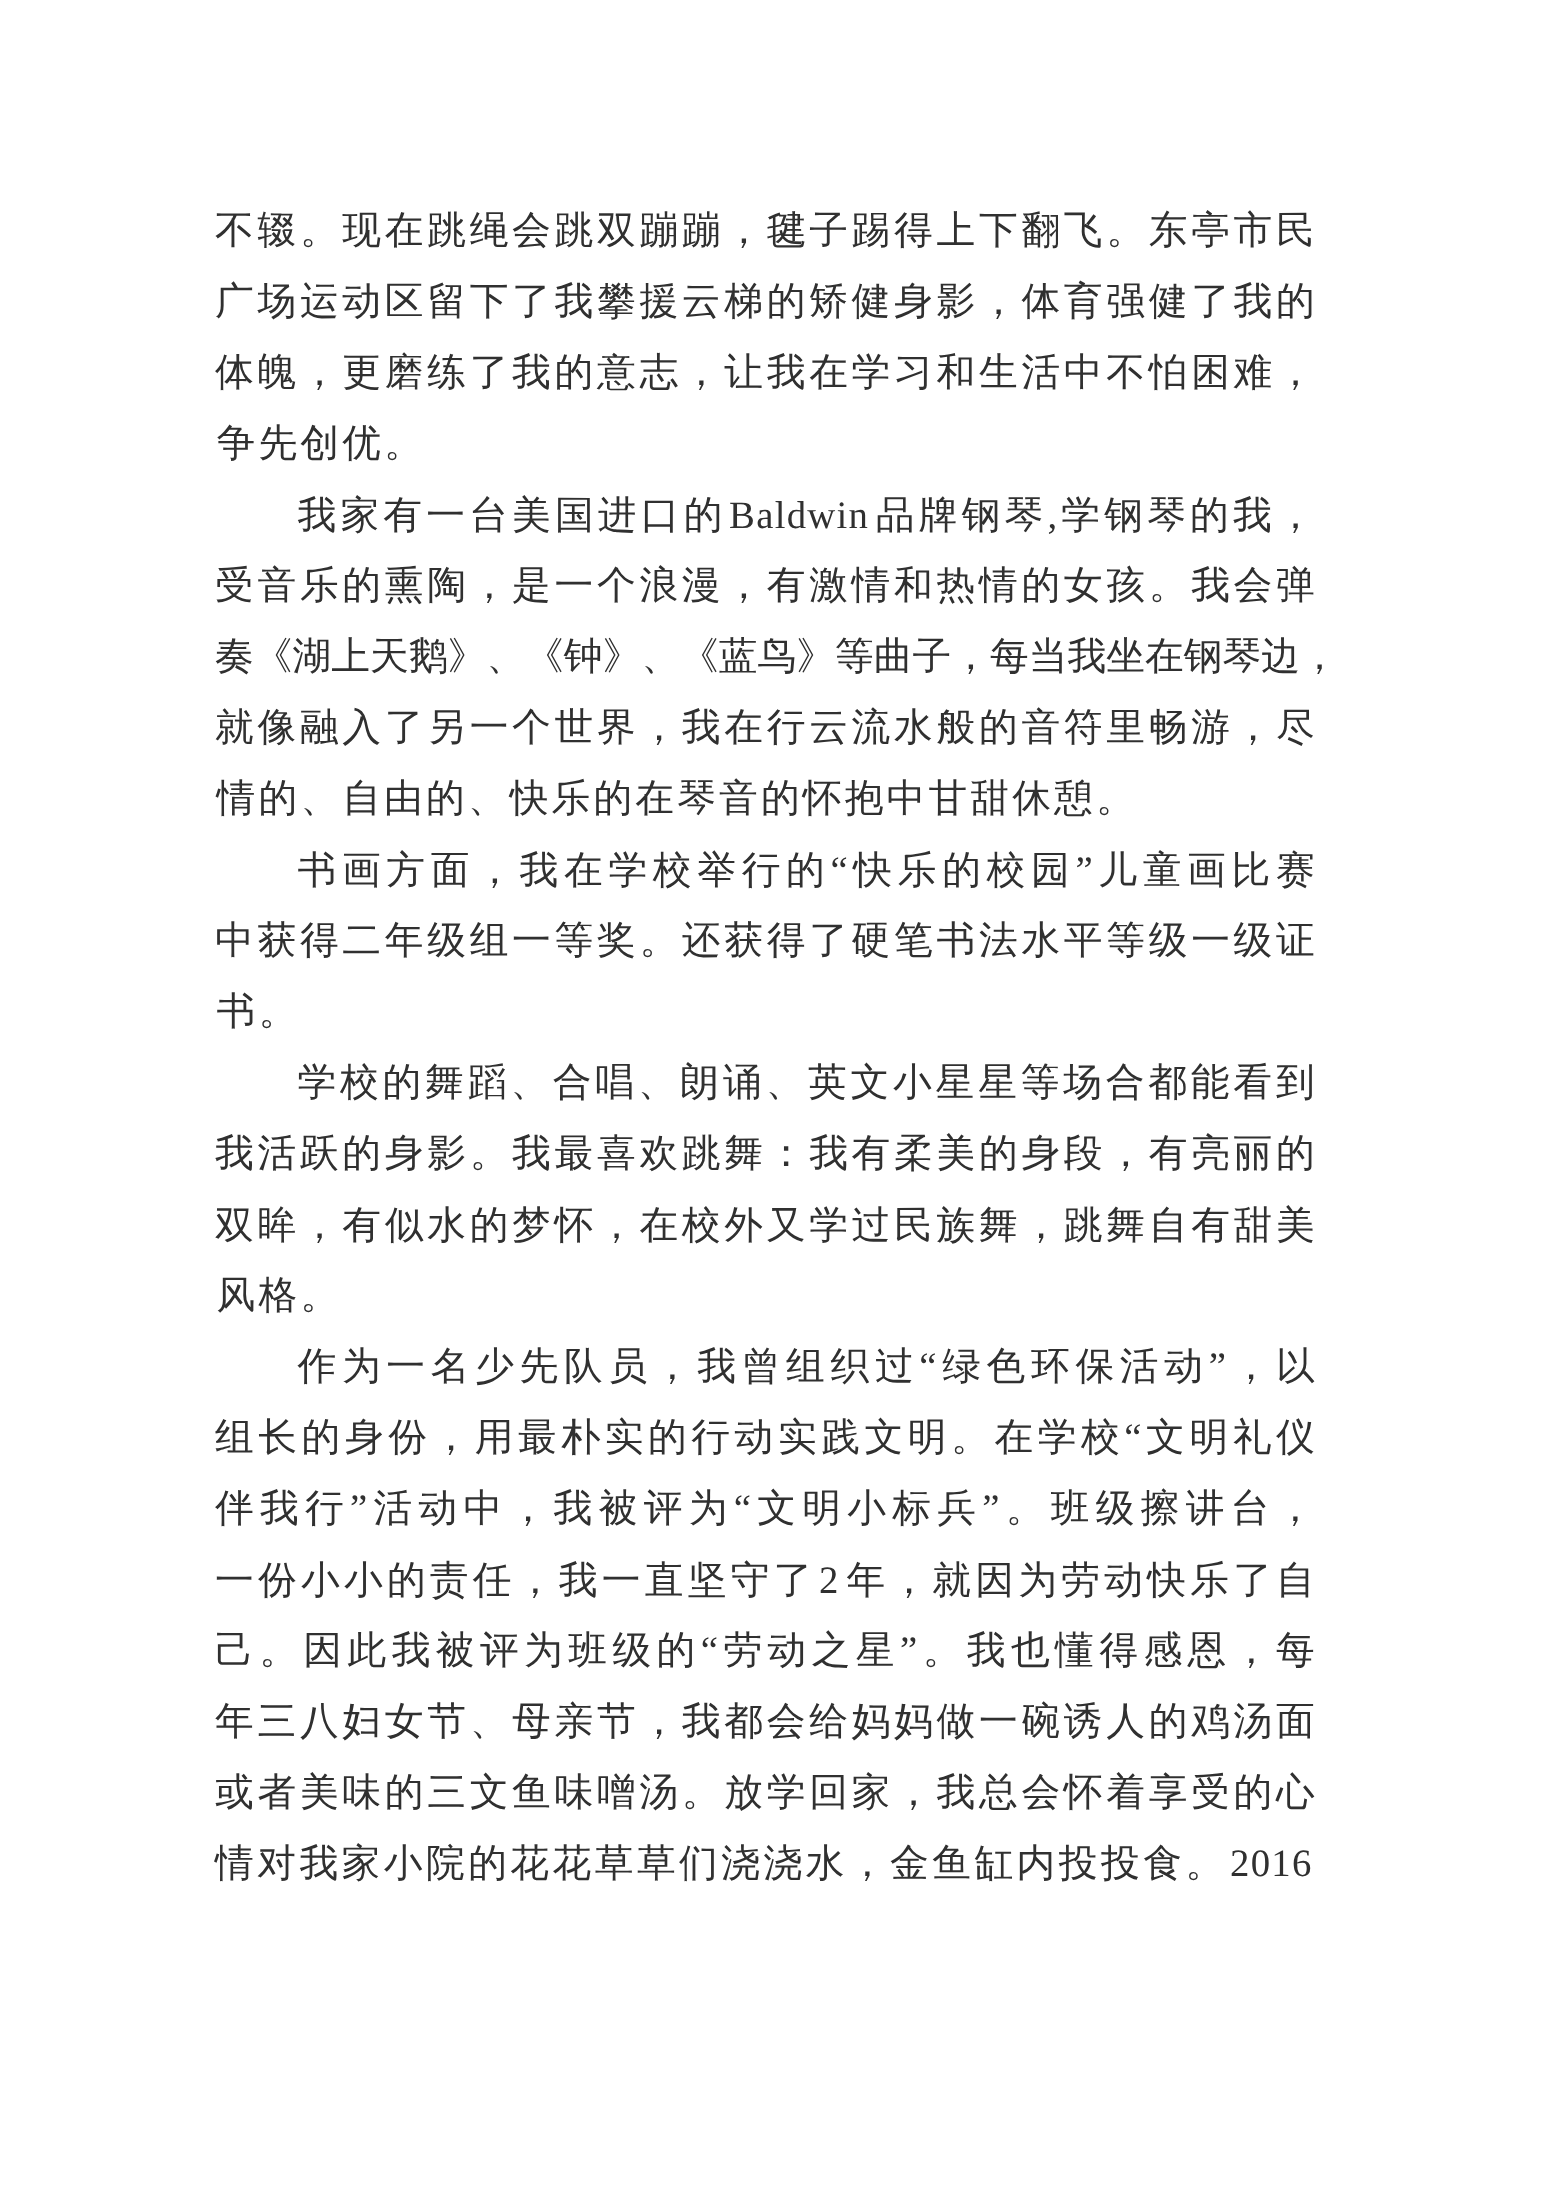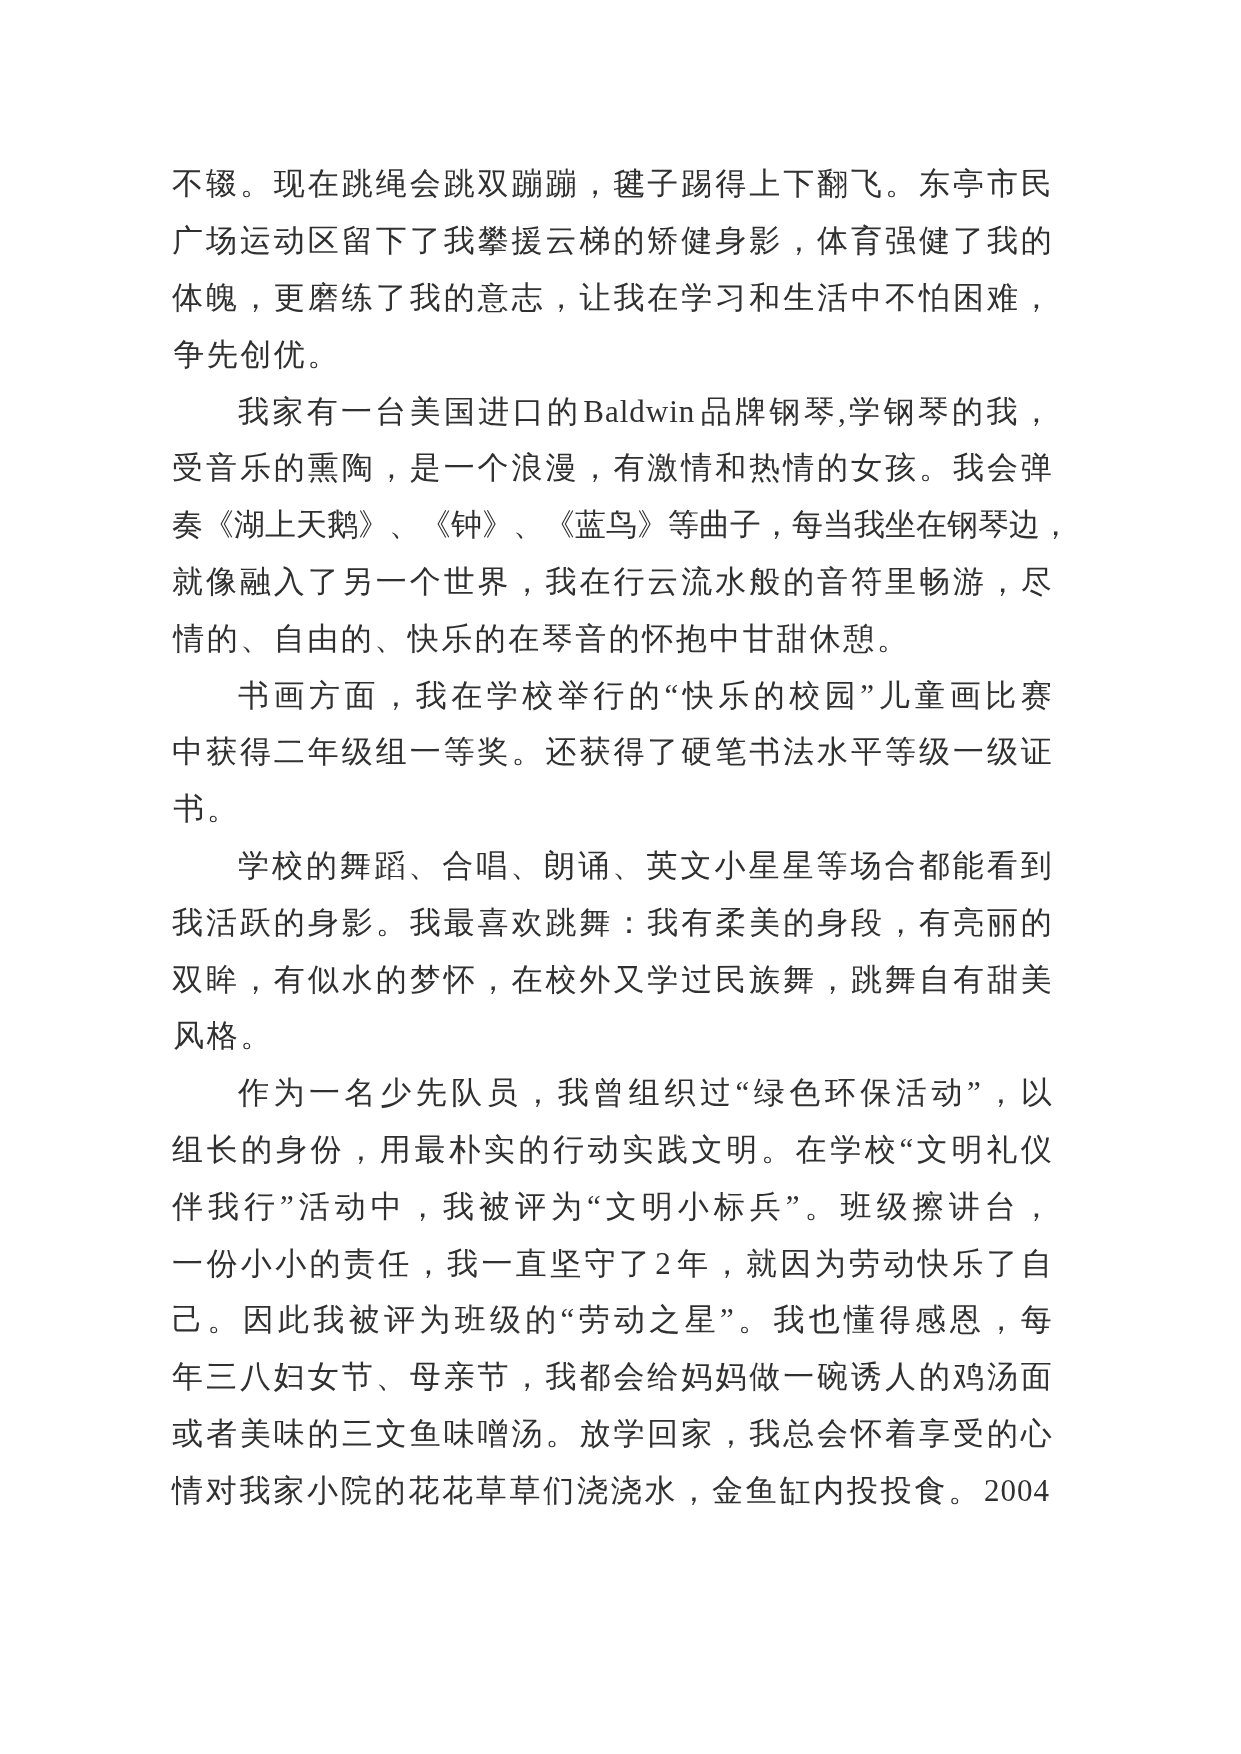--- a/index.html
+++ b/index.html
@@ -634,16 +634,16 @@
         <span class="cjk">水</span>
         <span class="cjk">，</span>
         <span class="cjk">金</span>
         <span class="cjk">鱼</span>
         <span class="cjk">缸</span>
         <span class="cjk">内</span>
         <span class="cjk">投</span>
         <span class="cjk">投</span>
         <span class="cjk">食</span>
         <span class="cjk">。</span>
-        <span class="latin">2004</span>
+        <span class="latin">2016</span>
       </div>
     </div>
 </div>
 
 </body></html>

